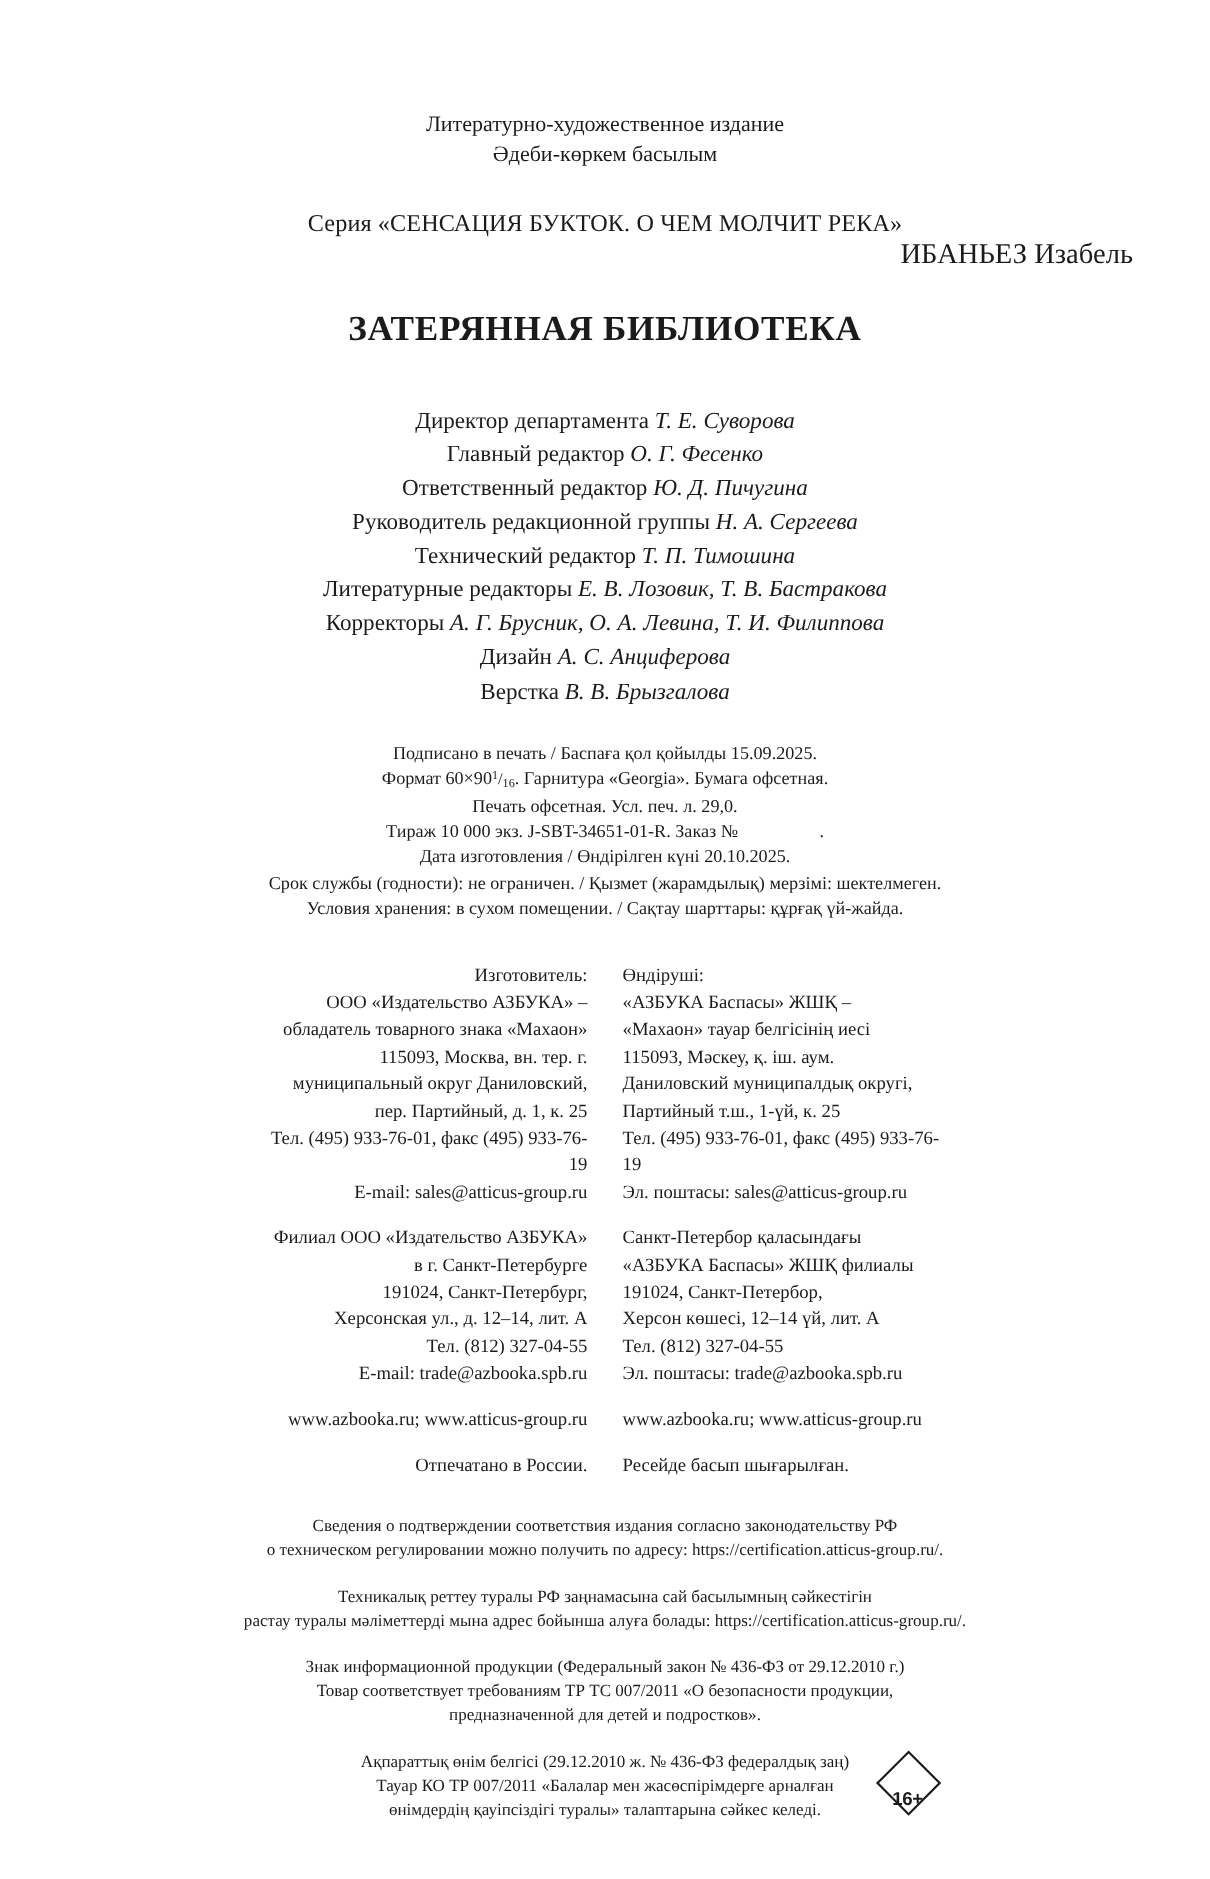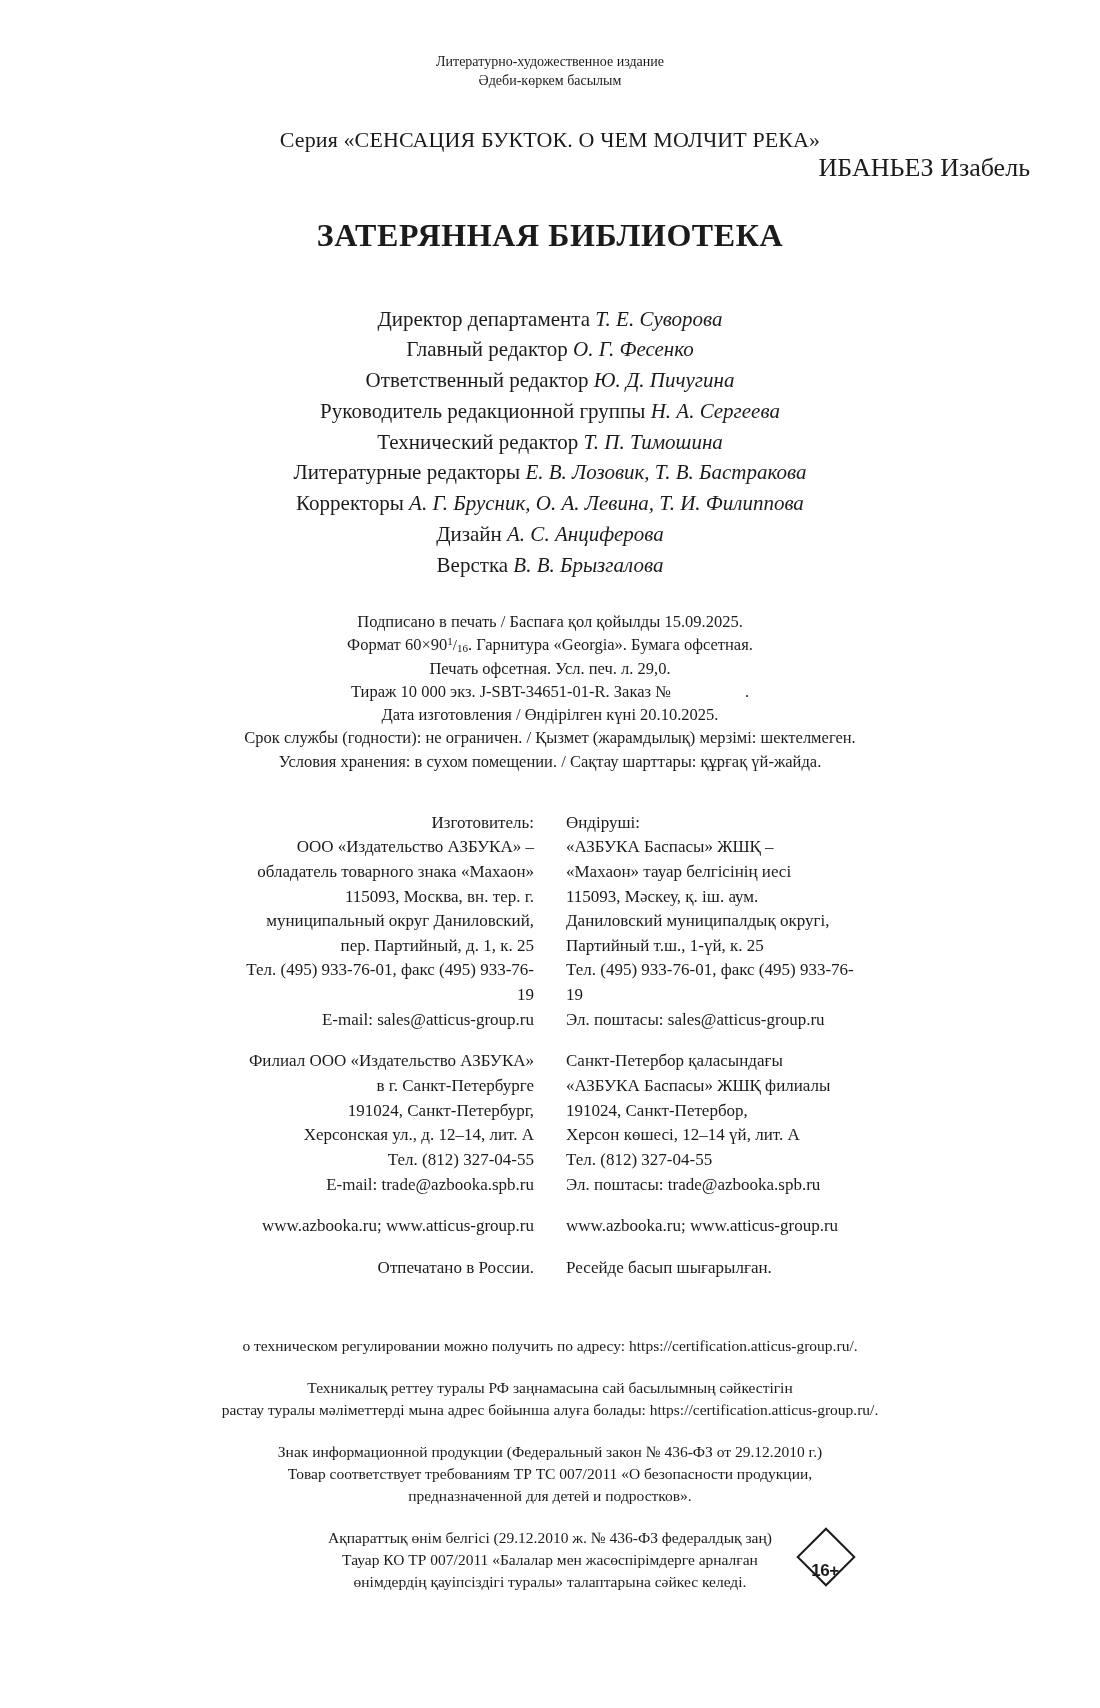--- a/index.html
+++ b/index.html
@@ -20,22 +20,22 @@
     width: 1100px;
     height: 1708px;
     box-sizing: border-box;
     padding: 0 70px;
     position: relative;
   }
   .ctr { text-align: center; }
 
   
   .imprint {
-    margin-top: 53px;
-    font-size: 14px;
+    margin-top: 100px;
+    font-size: 20px;
     line-height: 1.34;
   }
   .series {
     margin-top: 36px;
     font-size: 22px;
     letter-spacing: .1px;
   }
   .author {
     font-size: 26px;
     text-align: right;
@@ -250,21 +250,21 @@
       </div>
       <div class="blk">www.azbooka.ru; www.atticus-group.ru</div>
       <div class="blk">Ресейде басып шығарылған.</div>
     </div>
 
   </div>
 
   <div class="certs ctr">
 
     <p>
-      <br>
+      <span>Сведения о подтверждении соответствия издания согласно законодательству РФ</span><br>
       <span>о техническом регулировании можно получить по адресу: https://certification.atticus-group.ru/.</span>
     </p>
 
     <p>
       <span>Техникалық реттеу туралы РФ заңнамасына сай басылымның сәйкестігін</span><br>
       <span>растау туралы мәліметтерді мына адрес бойынша алуға болады: https://certification.atticus-group.ru/.</span>
     </p>
 
     <div class="lastwrap">
 

